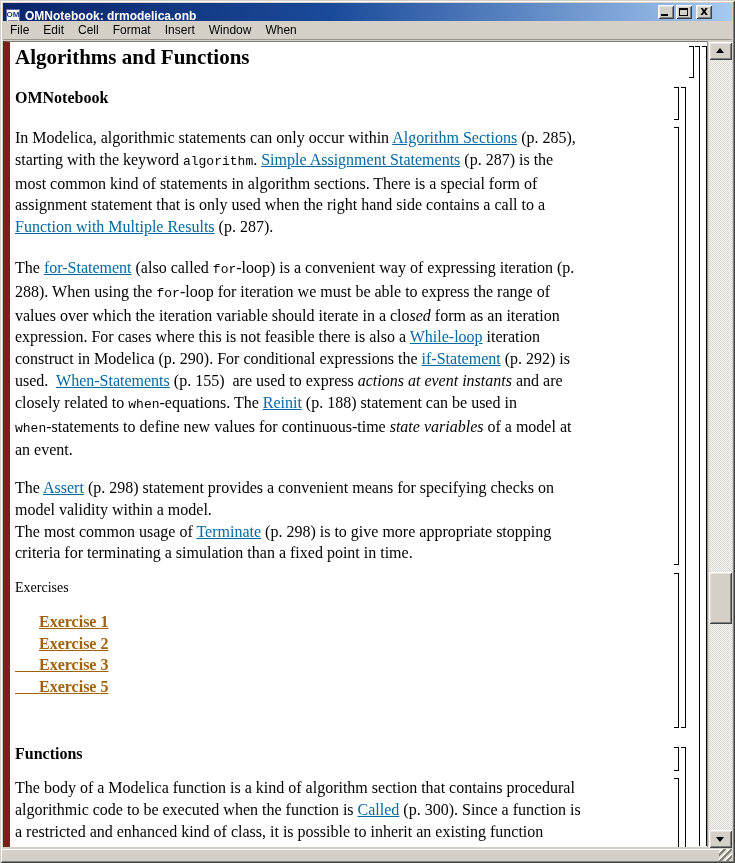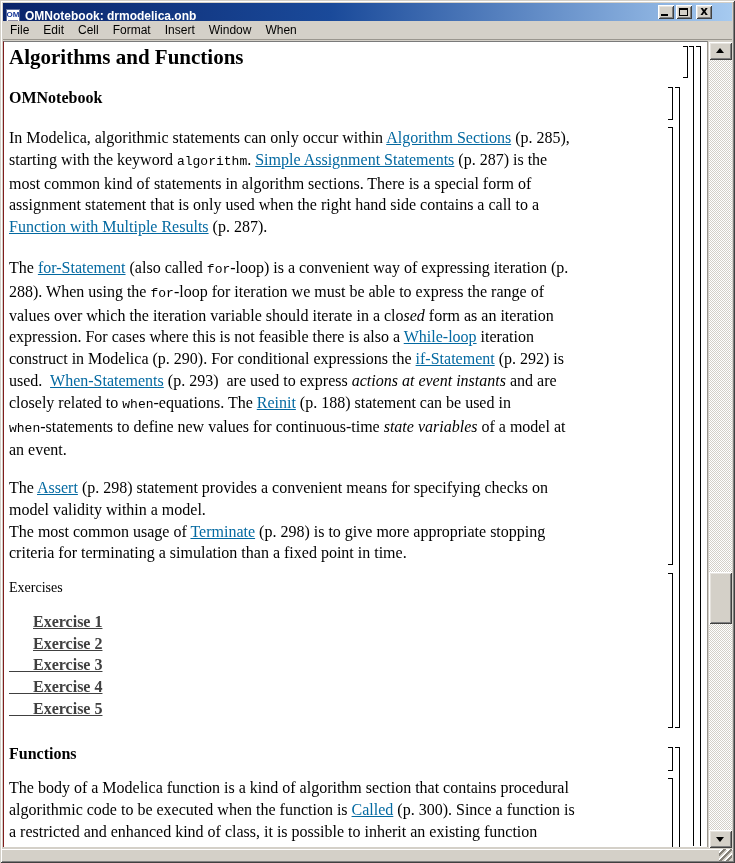--- a/index.html
+++ b/index.html
@@ -45,42 +45,42 @@
   
   #menubar{
     position:absolute;left:3px;top:21px;width:729px;height:19px;background:#d4d0c8;
     display:flex;align-items:center;font-size:12px;color:#000;
     border-bottom:1px solid #9a968e;
   }
   .menu-item{padding:2px 7px 3px 7px;cursor:default;}
   
   #viewport{
     position:absolute;left:3px;top:41px;width:705px;height:806px;background:#fff;
-    border-top:1px solid #7a7a7a;border-left:1px solid #7f1d1d;border-right:1px solid #9a968e;
+    border-top:1px solid #7a7a7a;border-left:7px solid #7f1d1d;border-right:1px solid #9a968e;
     overflow:hidden;color:#000;
   }
   .doc{font-family:"Liberation Serif",serif;}
   #chapter-title{position:absolute;left:5px;top:3px;font-size:21px;font-weight:bold;white-space:nowrap;}
   .h2{position:absolute;left:5px;font-size:16px;font-weight:bold;white-space:nowrap;}
   #h2-algorithms{top:47px;}
   #h2-functions{top:703px;}
   #exercises-label{position:absolute;left:5px;top:538px;font-size:14px;white-space:nowrap;}
   .para{
     position:absolute;left:5px;width:700px;font-size:16px;line-height:21.8px;
     white-space:pre-wrap;
   }
   #para-1{top:85px;}
   #para-2{top:215px;}
   #para-3{top:435px;}
   #para-functions{top:735px;}
   #exercise-list{position:absolute;left:5px;top:569px;width:400px;font-size:16px;line-height:21.7px;}
   .ex-row{white-space:pre-wrap;}
   
   .seg-link{color:#0369a1;text-decoration:underline;cursor:pointer;}
-  .seg-xlink{color:#404040;font-weight:bold;text-decoration:underline;cursor:pointer;margin-top:38px;}
+  .seg-xlink{color:#a16207;font-weight:bold;text-decoration:underline;cursor:pointer;margin-top:38px;}
   .seg-mono{font-family:"Liberation Mono","DejaVu Sans Mono",monospace;font-size:13px;}
   .seg-italic{font-style:italic;}
   .seg-plain{}
   
   .bracket{position:absolute;width:5px;border-right:1px solid #000;}
   .tick-top{border-top:1px solid #000;}
   .tick-bottom{border-bottom:1px solid #000;}
   
   #scrollbar{position:absolute;left:709px;top:42px;width:23px;height:806px;}
   #sb-track{
@@ -158,36 +158,35 @@
     <div id="para-1" class="para"><span class="seg-plain">In Modelica, algorithmic statements can only occur within </span><a class="seg-link">Algorithm Sections</a><span class="seg-plain"> (p. 285),
 starting with the keyword </span><span class="seg-mono">algorithm</span><span class="seg-plain">. </span><a class="seg-link">Simple Assignment Statements</a><span class="seg-plain"> (p. 287) is the
 most common kind of statements in algorithm sections. There is a special form of
 assignment statement that is only used when the right hand side contains a call to a
 </span><a class="seg-link">Function with Multiple Results</a><span class="seg-plain"> (p. 287).</span></div>
     <div id="para-2" class="para"><span class="seg-plain">The </span><a class="seg-link">for-Statement</a><span class="seg-plain"> (also called </span><span class="seg-mono">for</span><span class="seg-plain">-loop) is a convenient way of expressing iteration (p.
 288). When using the </span><span class="seg-mono">for</span><span class="seg-plain">-loop for iteration we must be able to express the range of
 values over which the iteration variable should iterate in a clo</span><span class="seg-italic">sed</span><span class="seg-plain"> form as an iteration
 expression. For cases where this is not feasible there is also a </span><a class="seg-link">While-loop</a><span class="seg-plain"> iteration
 construct in Modelica (p. 290). For conditional expressions the </span><a class="seg-link">if-Statement</a><span class="seg-plain"> (p. 292) is
-used.  </span><a class="seg-link">When-Statements</a><span class="seg-plain"> (p. 293)  are used to express </span><span class="seg-italic">actions at event instants</span><span class="seg-plain"> and are
+used.  </span><a class="seg-link">When-Statements</a><span class="seg-plain"> (p. 155)  are used to express </span><span class="seg-italic">actions at event instants</span><span class="seg-plain"> and are
 closely related to </span><span class="seg-mono">when</span><span class="seg-plain">-equations. The </span><a class="seg-link">Reinit</a><span class="seg-plain"> (p. 188) statement can be used in
 </span><span class="seg-mono">when</span><span class="seg-plain">-statements to define new values for continuous-time </span><span class="seg-italic">state variables</span><span class="seg-plain"> of a model at
 an event.</span></div>
     <div id="para-3" class="para"><span class="seg-plain">The </span><a class="seg-link">Assert</a><span class="seg-plain"> (p. 298) statement provides a convenient means for specifying checks on
 model validity within a model.
 The most common usage of </span><a class="seg-link">Terminate</a><span class="seg-plain"> (p. 298) is to give more appropriate stopping
 criteria for terminating a simulation than a fixed point in time.</span></div>
 
     <div id="exercises-label">Exercises</div>
 
     <div id="exercise-list">
       <div class="ex-row"><span class="seg-plain">      </span><a class="seg-xlink">Exercise 1</a></div>
       <div class="ex-row"><span class="seg-plain">      </span><a class="seg-xlink">Exercise 2</a></div>
       <div class="ex-row"><a class="seg-xlink">      Exercise 3</a></div>
-      <div class="ex-row"><a class="seg-xlink">      Exercise 4</a></div>
       <div class="ex-row"><a class="seg-xlink">      Exercise 5</a></div>
     </div>
 
     <div id="h2-functions" class="h2">Functions</div>
 
     <div id="para-functions" class="para"><span class="seg-plain">The body of a Modelica function is a kind of algorithm section that contains procedural
 algorithmic code to be executed when the function is </span><a class="seg-link">Called</a><span class="seg-plain"> (p. 300). Since a function is
 a restricted and enhanced kind of class, it is possible to inherit an existing function</span></div>
 
     <div class="bracket tick-top tick-bottom" style="left:679px;top:4px;height:32px;"></div>

